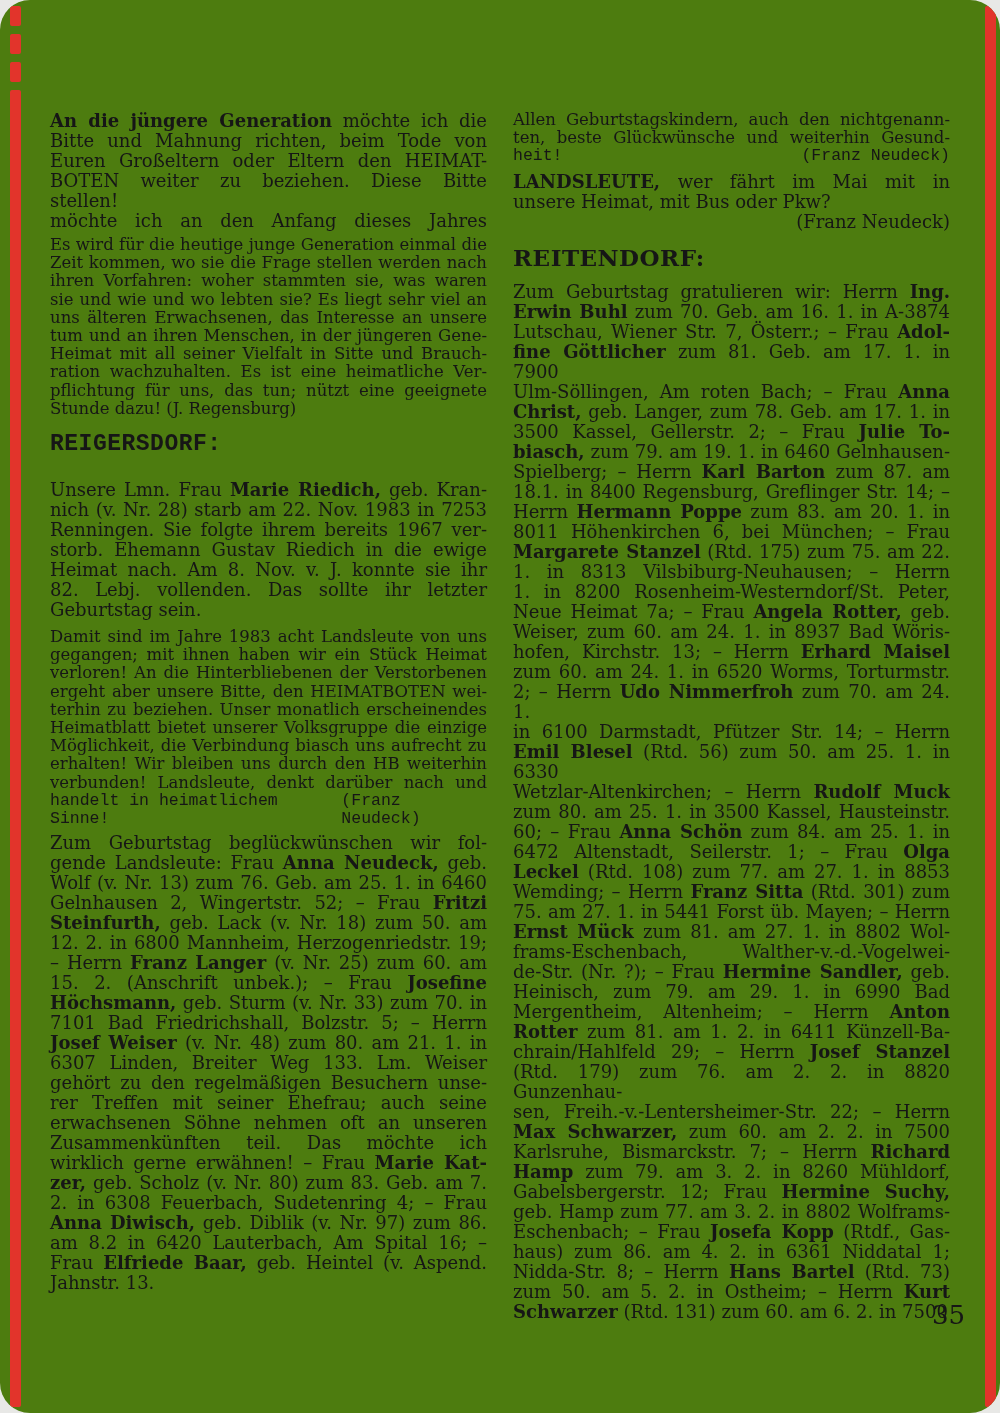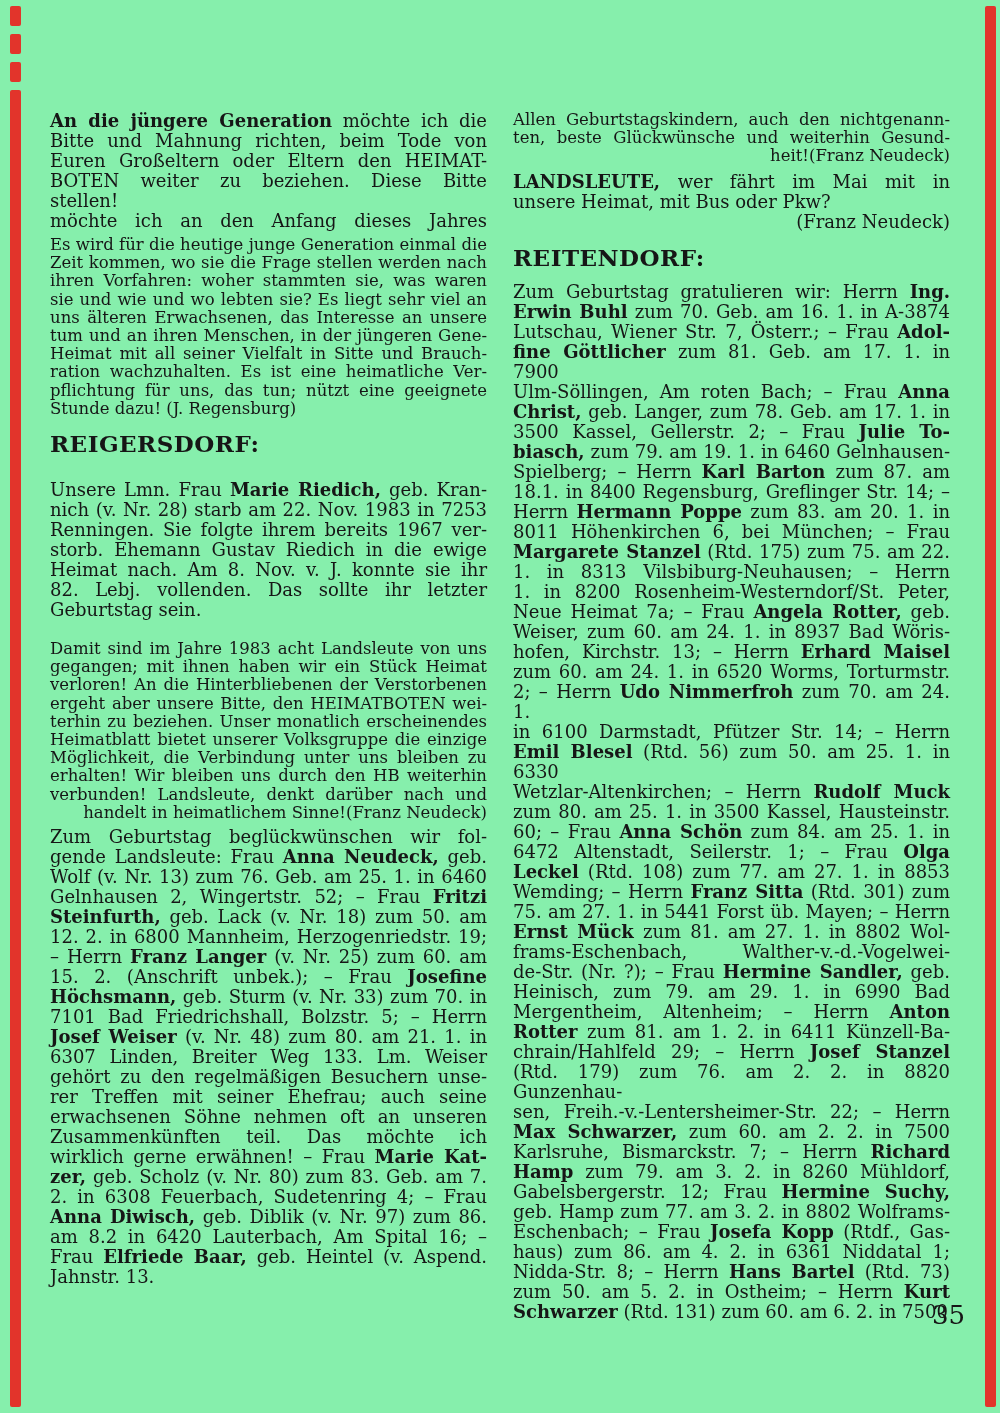--- a/index.html
+++ b/index.html
@@ -1,33 +1,34 @@
 <!DOCTYPE html>
 <html lang="de"><head>
 <meta charset="utf-8">
 <style>
   html,body{margin:0;padding:0;}
   body{background:#e8e8e6;}
   .page{
     position:relative;
     width:1000px;height:1413px;
-    background:#86efac;
+    background:#4d7c0f;
     overflow:hidden;
     font-family:"DejaVu Serif", serif;
     color:#161616;
+    border-radius:30px;
   }
   .red-seg{position:absolute;width:11px;border-radius:2px;}
   .content{position:absolute;left:50px;top:111px;display:flex;gap:26px;}
   .col{width:437px;}
   .para.body{font-size:18px;line-height:20px;}
   .para.small{font-size:16.5px;line-height:18.2px;}
   .heading{font-size:23px;font-weight:bold;line-height:24px;letter-spacing:.5px;}
   .line{text-align:justify;text-align-last:justify;-moz-text-align-last:justify;white-space:normal;}
   .line.last{text-align-last:left;-moz-text-align-last:left;}
-  .line.hasright{display:flex;justify-content:flex-end;text-align:left;}
+  .line.hasright{display:flex;justify-content:space-between;text-align:left;font-family:Liberation Mono, monospace;}
   .sigline{text-align:right;font-size:18px;line-height:20px;}
   .b{font-weight:bold;}
   .pagenum{position:absolute;top:1300px;right:35px;font-size:26px;}
 </style>
 </head>
 <body>
 
 <div class="page">
   <div id="bars">
       <div class="red-seg" style="left: 10px; top: 6px; height: 20px; background: rgb(226, 52, 43);"></div>
@@ -51,38 +52,38 @@
           <div class="line"><span>Zeit kommen, wo sie die Frage stellen werden nach</span></div>
           <div class="line"><span>ihren Vorfahren: woher stammten sie, was waren</span></div>
           <div class="line"><span>sie und wie und wo lebten sie? Es liegt sehr viel an</span></div>
           <div class="line"><span>uns älteren Erwachsenen, das Interesse an unsere</span></div>
           <div class="line"><span>tum und an ihren Menschen, in der jüngeren Gene-</span></div>
           <div class="line"><span>Heimat mit all seiner Vielfalt in Sitte und Brauch-</span></div>
           <div class="line"><span>ration wachzuhalten. Es ist eine heimatliche Ver-</span></div>
           <div class="line"><span>pflichtung für uns, das tun; nützt eine geeignete</span></div>
           <div class="line last"><span>Stunde dazu! (J. Regensburg)</span></div>
         </div>
-        <div class="heading" style="margin-top: 14px;">REIGERSDORF:</div>
+        <div class="heading" style="margin-top: 14px; font-family: Liberation Mono, monospace;">REIGERSDORF:</div>
         <div class="para body" style="margin-top: 24px;">
           <div class="line"><span>Unsere Lmn. Frau </span><span class="b">Marie Riedich,</span><span> geb. Kran-</span></div>
           <div class="line"><span>nich (v. Nr. 28) starb am 22. Nov. 1983 in 7253</span></div>
           <div class="line"><span>Renningen. Sie folgte ihrem bereits 1967 ver-</span></div>
           <div class="line"><span>storb. Ehemann Gustav Riedich in die ewige</span></div>
           <div class="line"><span>Heimat nach. Am 8. Nov. v. J. konnte sie ihr</span></div>
           <div class="line"><span>82. Lebj. vollenden. Das sollte ihr letzter</span></div>
           <div class="line last"><span>Geburtstag sein.</span></div>
         </div>
-        <div class="para small" style="margin-top: 20px;">
+        <div class="para small" style="margin-top: 8px;">
           <div class="line"><span>Damit sind im Jahre 1983 acht Landsleute von uns</span></div>
           <div class="line"><span>gegangen; mit ihnen haben wir ein Stück Heimat</span></div>
           <div class="line"><span>verloren! An die Hinterbliebenen der Verstorbenen</span></div>
           <div class="line"><span>ergeht aber unsere Bitte, den HEIMATBOTEN wei-</span></div>
           <div class="line"><span>terhin zu beziehen. Unser monatlich erscheinendes</span></div>
           <div class="line"><span>Heimatblatt bietet unserer Volksgruppe die einzige</span></div>
-          <div class="line"><span>Möglichkeit, die Verbindung unter uns bleiben zu</span></div>
+          <div class="line"><span>Möglichkeit, die Verbindung biasch uns aufrecht zu</span></div>
           <div class="line"><span>erhalten! Wir bleiben uns durch den HB weiterhin</span></div>
           <div class="line"><span>verbunden! Landsleute, denkt darüber nach und</span></div>
           <div class="line hasright">
             <span>handelt in heimatlichem Sinne!</span>
             <span>(Franz Neudeck)</span>
           </div>
         </div>
         <div class="para body" style="margin-top: 5px;">
           <div class="line"><span>Zum Geburtstag beglückwünschen wir fol-</span></div>
           <div class="line"><span>gende Landsleute: Frau </span><span class="b">Anna Neudeck,</span><span> geb.</span></div>

